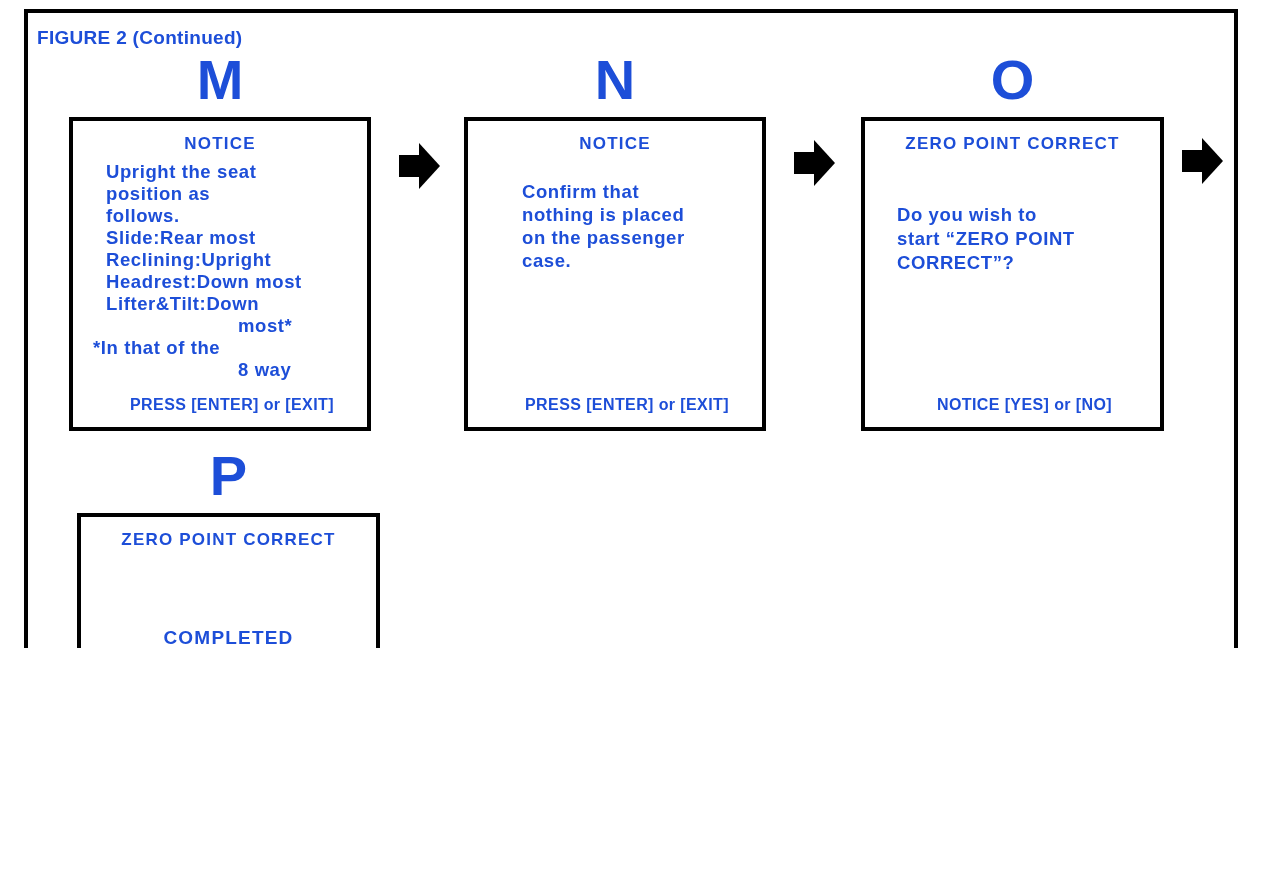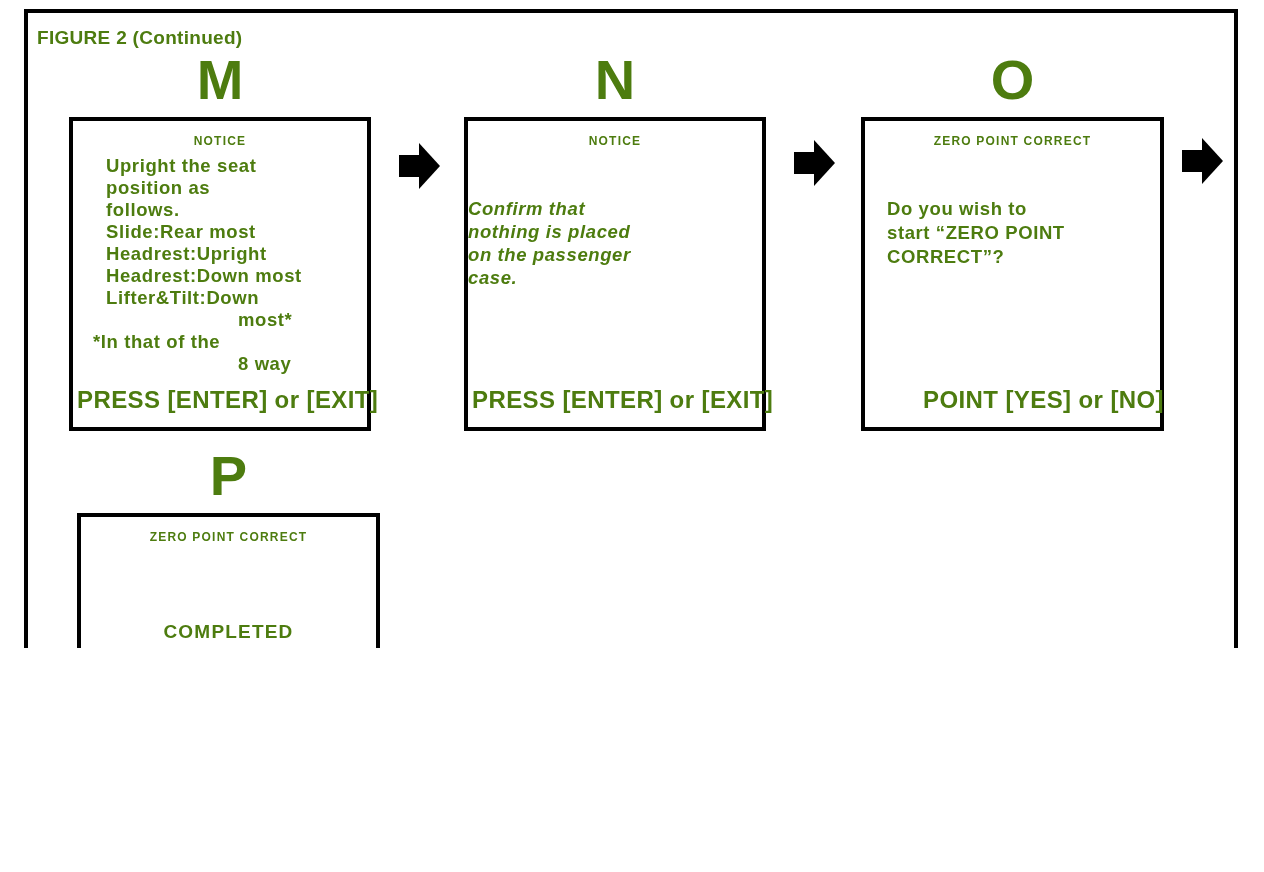--- a/index.html
+++ b/index.html
@@ -7,21 +7,21 @@
     padding: 0;
     background: #ffffff;
   }
   .canvas {
     position: relative;
     width: 1264px;
     height: 648px;
     background: #ffffff;
     font-family: "Liberation Sans", sans-serif;
     font-weight: bold;
-    color: #4d7c0f;
+    color: #1d4ed8;
     overflow: hidden;
   }
   .outer-border {
     position: absolute;
     left: 24px;
     top: 9px;
     width: 1206px;
     height: 842px;
     border: 4px solid #000000;
     box-sizing: content-box;
@@ -53,47 +53,47 @@
     box-sizing: border-box;
   }
   .screen-m { left: 69px;  top: 117px; width: 302px; height: 314px; }
   .screen-n { left: 464px; top: 117px; width: 302px; height: 314px; }
   .screen-o { left: 861px; top: 117px; width: 303px; height: 314px; }
   .screen-p { left: 77px;  top: 513px; width: 303px; height: 313px; }
 
   .screen-heading {
     margin-top: 13px;
     text-align: center;
-    font-size: 12px;
+    font-size: 17px;
     letter-spacing: 1.2px;
     white-space: nowrap;
   }
   .screen-body {
     font-size: 18.5px;
     letter-spacing: 0.6px;
     white-space: nowrap;
   }
   .screen-m .screen-body { margin-top: 7px;  padding-left: 33px; line-height: 22px; }
-  .screen-n .screen-body { margin-top: 49px; line-height: 23px; font-style: italic; }
-  .screen-o .screen-body { margin-top: 49px; padding-left: 22px; line-height: 24px; }
+  .screen-n .screen-body { margin-top: 26px; padding-left: 54px; line-height: 23px; }
+  .screen-o .screen-body { margin-top: 49px; padding-left: 32px; line-height: 24px; }
   .indent-far { padding-left: 132px; }
   .hang { margin-left: -13px; }
   .completed-line {
     margin-top: 77px;
     text-align: center;
     font-size: 19px;
     letter-spacing: 1.2px;
   }
   .screen-footer {
     position: absolute;
-    left: 4px;
+    left: 12px;
     bottom: 13px;
     width: 100%;
-    text-align: right;
-    font-size: 24px;
+    text-align: center;
+    font-size: 16px;
     letter-spacing: 0.4px;
     white-space: nowrap;
   }
   .flow-arrow {
     position: absolute;
     width: 42px;
     height: 48px;
   }
   .arrow-1 { left: 399px;  top: 142px; }
   .arrow-2 { left: 794px;  top: 139px; }
@@ -115,21 +115,21 @@
   <div class="screen-letter letter-o">O</div>
   <div class="screen-letter letter-p">P</div>
 
   <div class="screen screen-m">
     <div class="screen-heading">NOTICE</div>
     <div class="screen-body">
       <div>Upright the seat</div>
       <div>position as</div>
       <div>follows.</div>
       <div>Slide:Rear most</div>
-      <div>Headrest:Upright</div>
+      <div>Reclining:Upright</div>
       <div>Headrest:Down most</div>
       <div>Lifter&amp;Tilt:Down</div>
       <div class="indent-far">most*</div>
       <div class="hang">*In that of the</div>
       <div class="indent-far">8 way</div>
     </div>
     <div class="screen-footer">PRESS [ENTER] or [EXIT]</div>
   </div>
 
   <div class="flow-arrow arrow-1">
@@ -157,21 +157,21 @@
     </svg>
   </div>
 
   <div class="screen screen-o">
     <div class="screen-heading">ZERO POINT CORRECT</div>
     <div class="screen-body">
       <div>Do you wish to</div>
       <div>start “ZERO POINT</div>
       <div>CORRECT”?</div>
     </div>
-    <div class="screen-footer">POINT [YES] or [NO]</div>
+    <div class="screen-footer">NOTICE [YES] or [NO]</div>
   </div>
 
   <div class="flow-arrow arrow-3">
     <svg viewBox="0 0 42 48" xmlns="http://www.w3.org/2000/svg">
       <rect x="0" y="13" width="20" height="22"></rect>
       <polygon points="20,1 41,24 20,47"></polygon>
     </svg>
   </div>
 
   <div class="screen screen-p">

